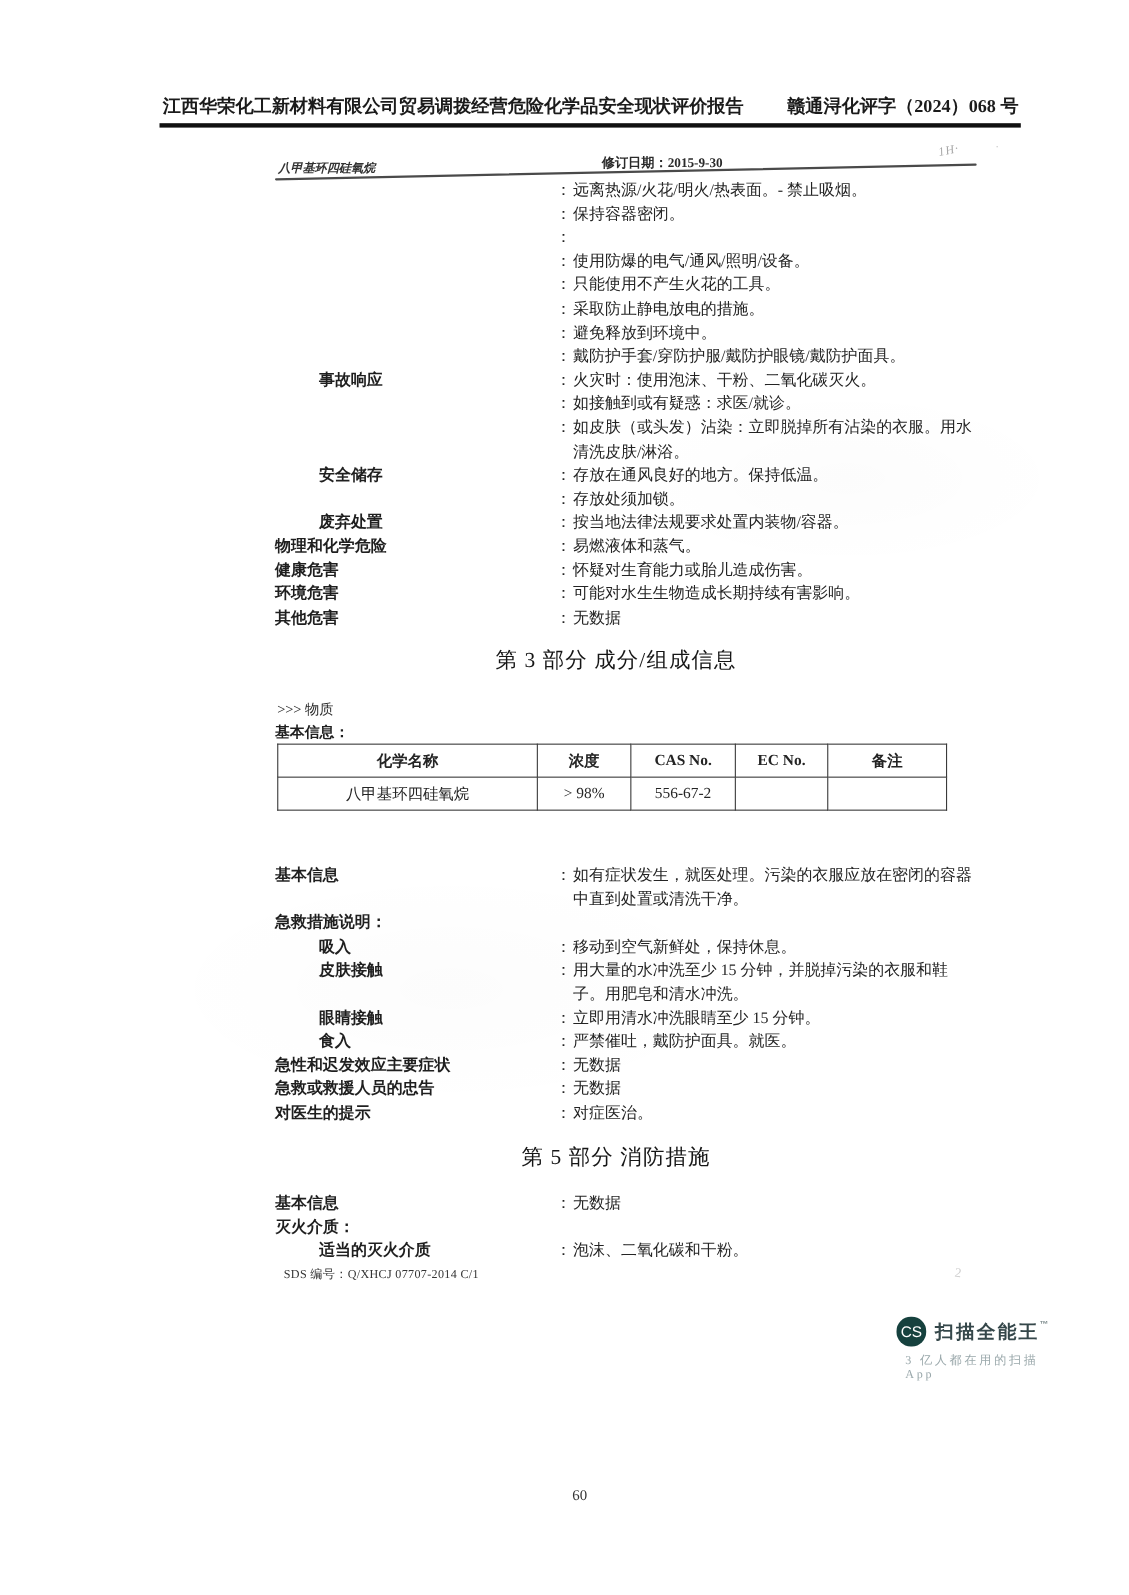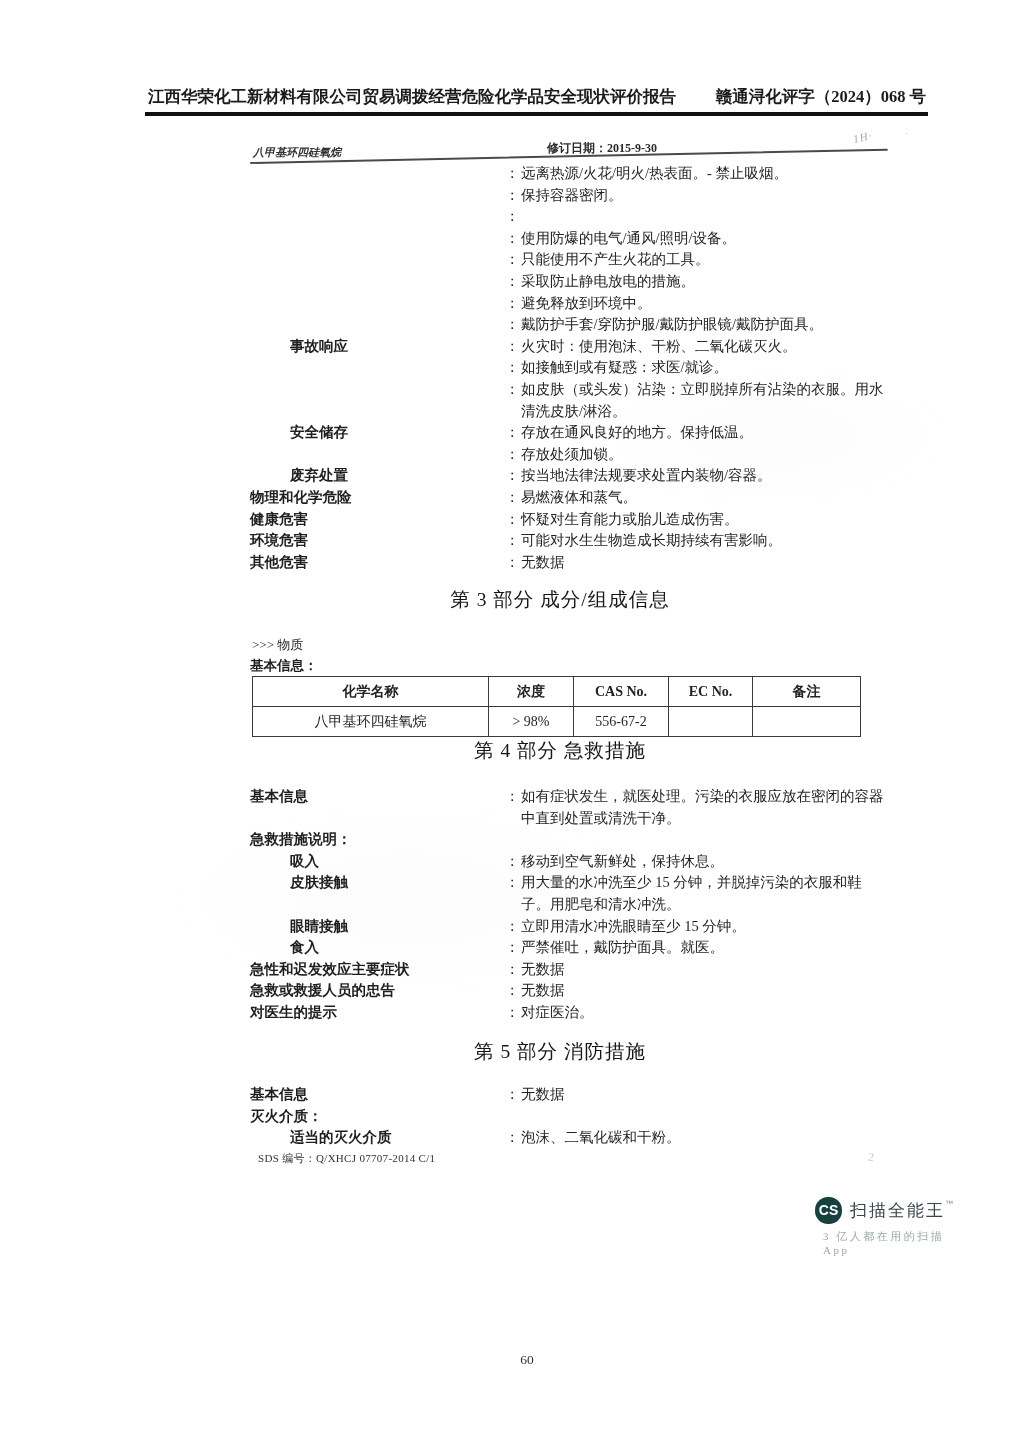--- a/index.html
+++ b/index.html
@@ -50,24 +50,24 @@
   .comp-table th,.comp-table td{border:1.6px solid #3a3a3a;height:29px;text-align:center;
               padding:0 2px;overflow:hidden;margin-left:14px;}
   .comp-table th{font-weight:bold;}
   .c0{width:236px;}.c1{width:85px;}.c2{width:95px;}.c3{width:84px;}.c4{width:108px;}
   
   .sds-line{position:absolute;left:258px;top:1151px;font-size:11px;color:#333;letter-spacing:0.3px;}
   .faint-2{position:absolute;left:868px;top:1150px;font-size:12px;color:#cfcfcf;transform:rotate(8deg);}
   .cs{position:absolute;left:815px;top:1197px;width:150px;}
   .cs-top{display:flex;align-items:center;}
   .cs-badge{width:27px;height:27px;background:#16413e;color:#ffffff;border-radius:13px;
-            font-family:"Liberation Sans",sans-serif;font-weight:bold;font-size:14px;
+            font-family:"Liberation Sans",sans-serif;font-weight:normal;font-size:14px;
             text-align:center;line-height:27px;flex:none;}
   .cs-name{font-family:"Liberation Sans",sans-serif;font-size:17px;color:#35474a;
-           font-weight:normal;letter-spacing:2px;margin-left:8px;}
+           font-weight:bold;letter-spacing:2px;margin-left:8px;}
   .cs-tm{font-size:8px;color:#7d8b8d;vertical-align:top;}
   .cs-tag{font-family:Liberation Serif, serif;font-size:11px;color:#9aa8ab;
           letter-spacing:2.5px;margin-top:5px;margin-left:8px;}
   .page-no{position:absolute;left:497px;top:1352px;width:60px;text-align:center;
            font-size:13.5px;color:#333;}
 </style>
 </head>
 <body>
 
 <div class="page">
@@ -221,21 +221,20 @@
         <tr>
           <td>八甲基环四硅氧烷</td>
           <td>&gt; 98%</td>
           <td>556-67-2</td>
           <td></td>
           <td></td>
         </tr>
       </tbody>
   </table>
 
-  <div class="sec-title sec4-title">第 4 部分  急救措施</div>
   <div class="rows rows-s4">
 
       <div class="row">
         <div class="lbl">基本信息</div>
         <div class="colon">：</div>
         <div class="val">如有症状发生，就医处理。污染的衣服应放在密闭的容器
 中直到处置或清洗干净。</div>
       </div>
 
       <div class="row">

